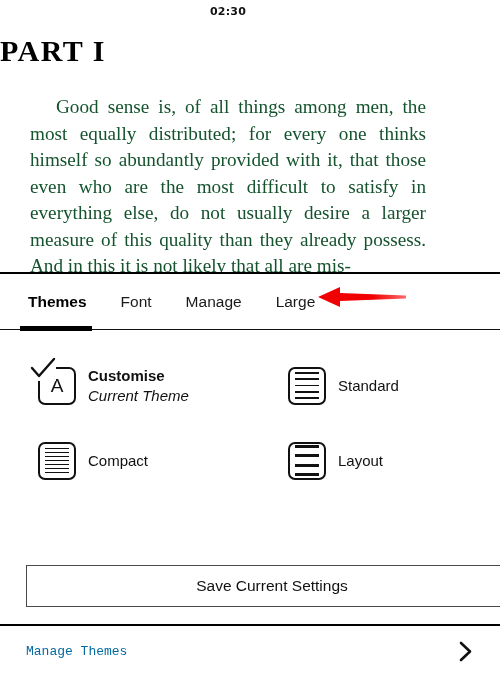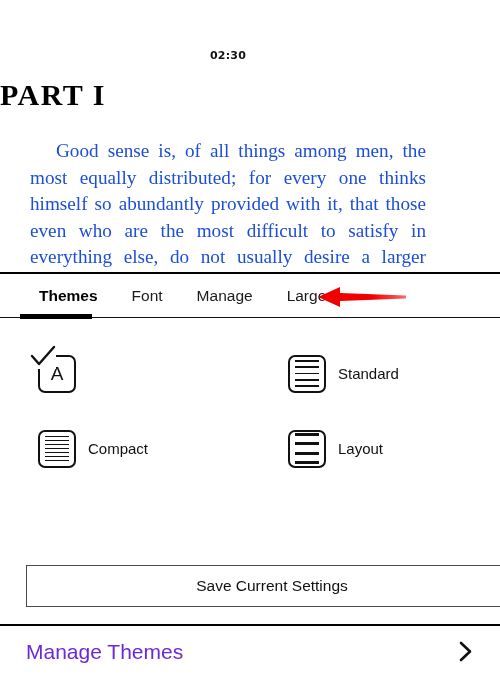--- a/index.html
+++ b/index.html
@@ -17,21 +17,20 @@
   }
 
   
   .reader {
     position: absolute;
     left: 0; top: 0;
     width: 456px;
     height: 273px;
     background: #ffffff;
     overflow: hidden;
-    margin-top: 44px;
   }
   .statusbar {
     height: 22px;
     display: flex;
     align-items: center;
     justify-content: center;
   }
   .status-time {
     font-family: "DejaVu Sans", sans-serif;
     font-size: 11px;
@@ -48,43 +47,43 @@
     margin: 12px 0 0 0;
     color: #000000;
   }
   .book-body {
     margin: 26px 30px 0 30px;
     font-family: "Liberation Serif", serif;
     font-size: 19.2px;
     line-height: 26.5px;
     text-align: justify;
     text-indent: 26px;
-    color: #1d4ed8;
+    color: #14532d;
     hyphens: manual;
   }
 
   
   .panel {
     position: absolute;
     left: 0;
     top: 272px;
     width: 500px;
     height: 403px;
     background: #ffffff;
     border-top: 2px solid #000000;
     box-sizing: border-box;
   }
 
   .tabbar {
     position: relative;
-    height: 44px;
+    height: 56px;
     border-bottom: 1.5px solid #111111;
     display: flex;
     align-items: center;
-    padding-left: 38px;
+    padding-left: 27px;
     box-sizing: border-box;
   }
   .tab {
     font-size: 15.5px;
     color: #1a1a1a;
     margin-right: 32px;
     padding: 0 1px;
     white-space: nowrap;
     cursor: pointer;
   }
@@ -219,22 +218,23 @@
     height: 53px;
     border-top: 2px solid #000000;
     box-sizing: border-box;
     display: flex;
     align-items: center;
     justify-content: space-between;
     padding: 0 28px 0 26px;
     cursor: pointer;
   }
   .manage-label {
-    font-size: 21px;
-    color: #6d28d9;
+    font-size: 13px;
+    color: #0369a1;
+    font-family: Liberation Mono, monospace;
   }
   .chevron {
     width: 13px;
     height: 21px;
   }
 </style>
 </head>
 <body>
 
 <div class="reader">
@@ -263,20 +263,24 @@
     <div class="theme-item">
       <span class="theme-icon">
         <span class="glyph-box notch">
           <span class="glyph-letter">A</span>
         </span>
         <span class="check-mark">
           <svg width="26" height="24" viewBox="0 0 26 24">
             <path d="M2 11 L9 19 L24 2" fill="none" stroke="#111111" stroke-width="2.4" stroke-linecap="round" stroke-linejoin="round"></path>
           </svg>
         </span>
+      </span>
+      <span class="theme-label">
+        <span class="theme-name bold">Customise</span>
+        <span class="theme-sub">Current Theme</span>
       </span>
     </div>
 
     <div class="theme-item">
       <span class="theme-icon">
         <span class="glyph-box">
           <span class="lines standard">
             <span class="ln"></span>
               <span class="ln"></span>
               <span class="ln"></span>

